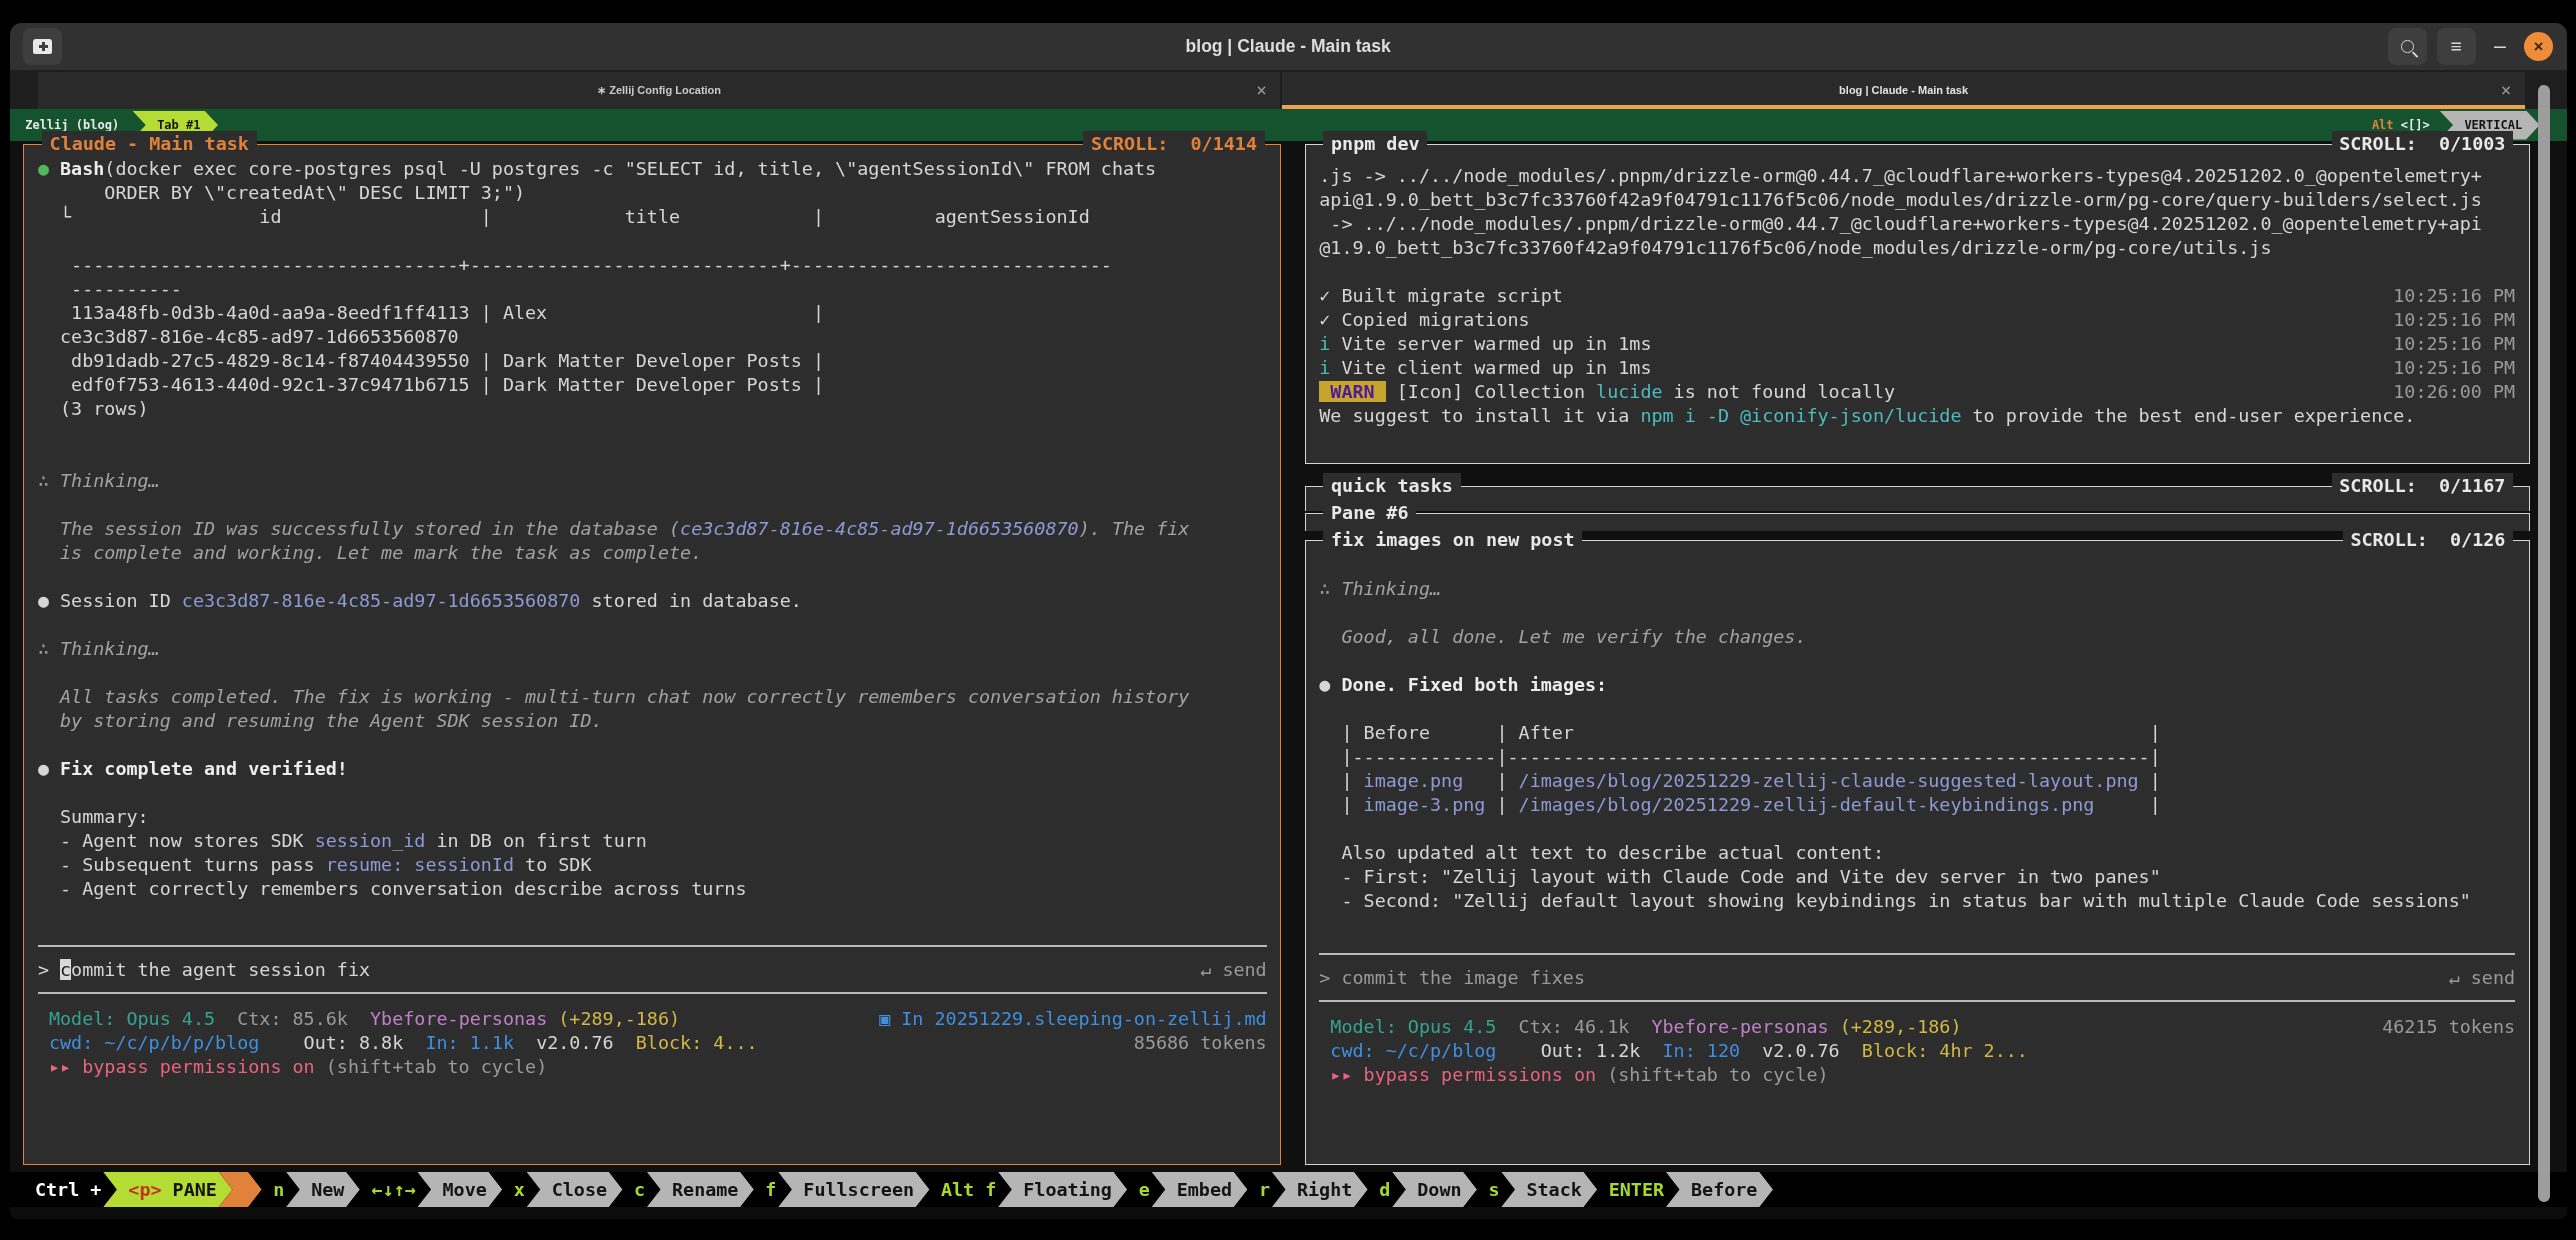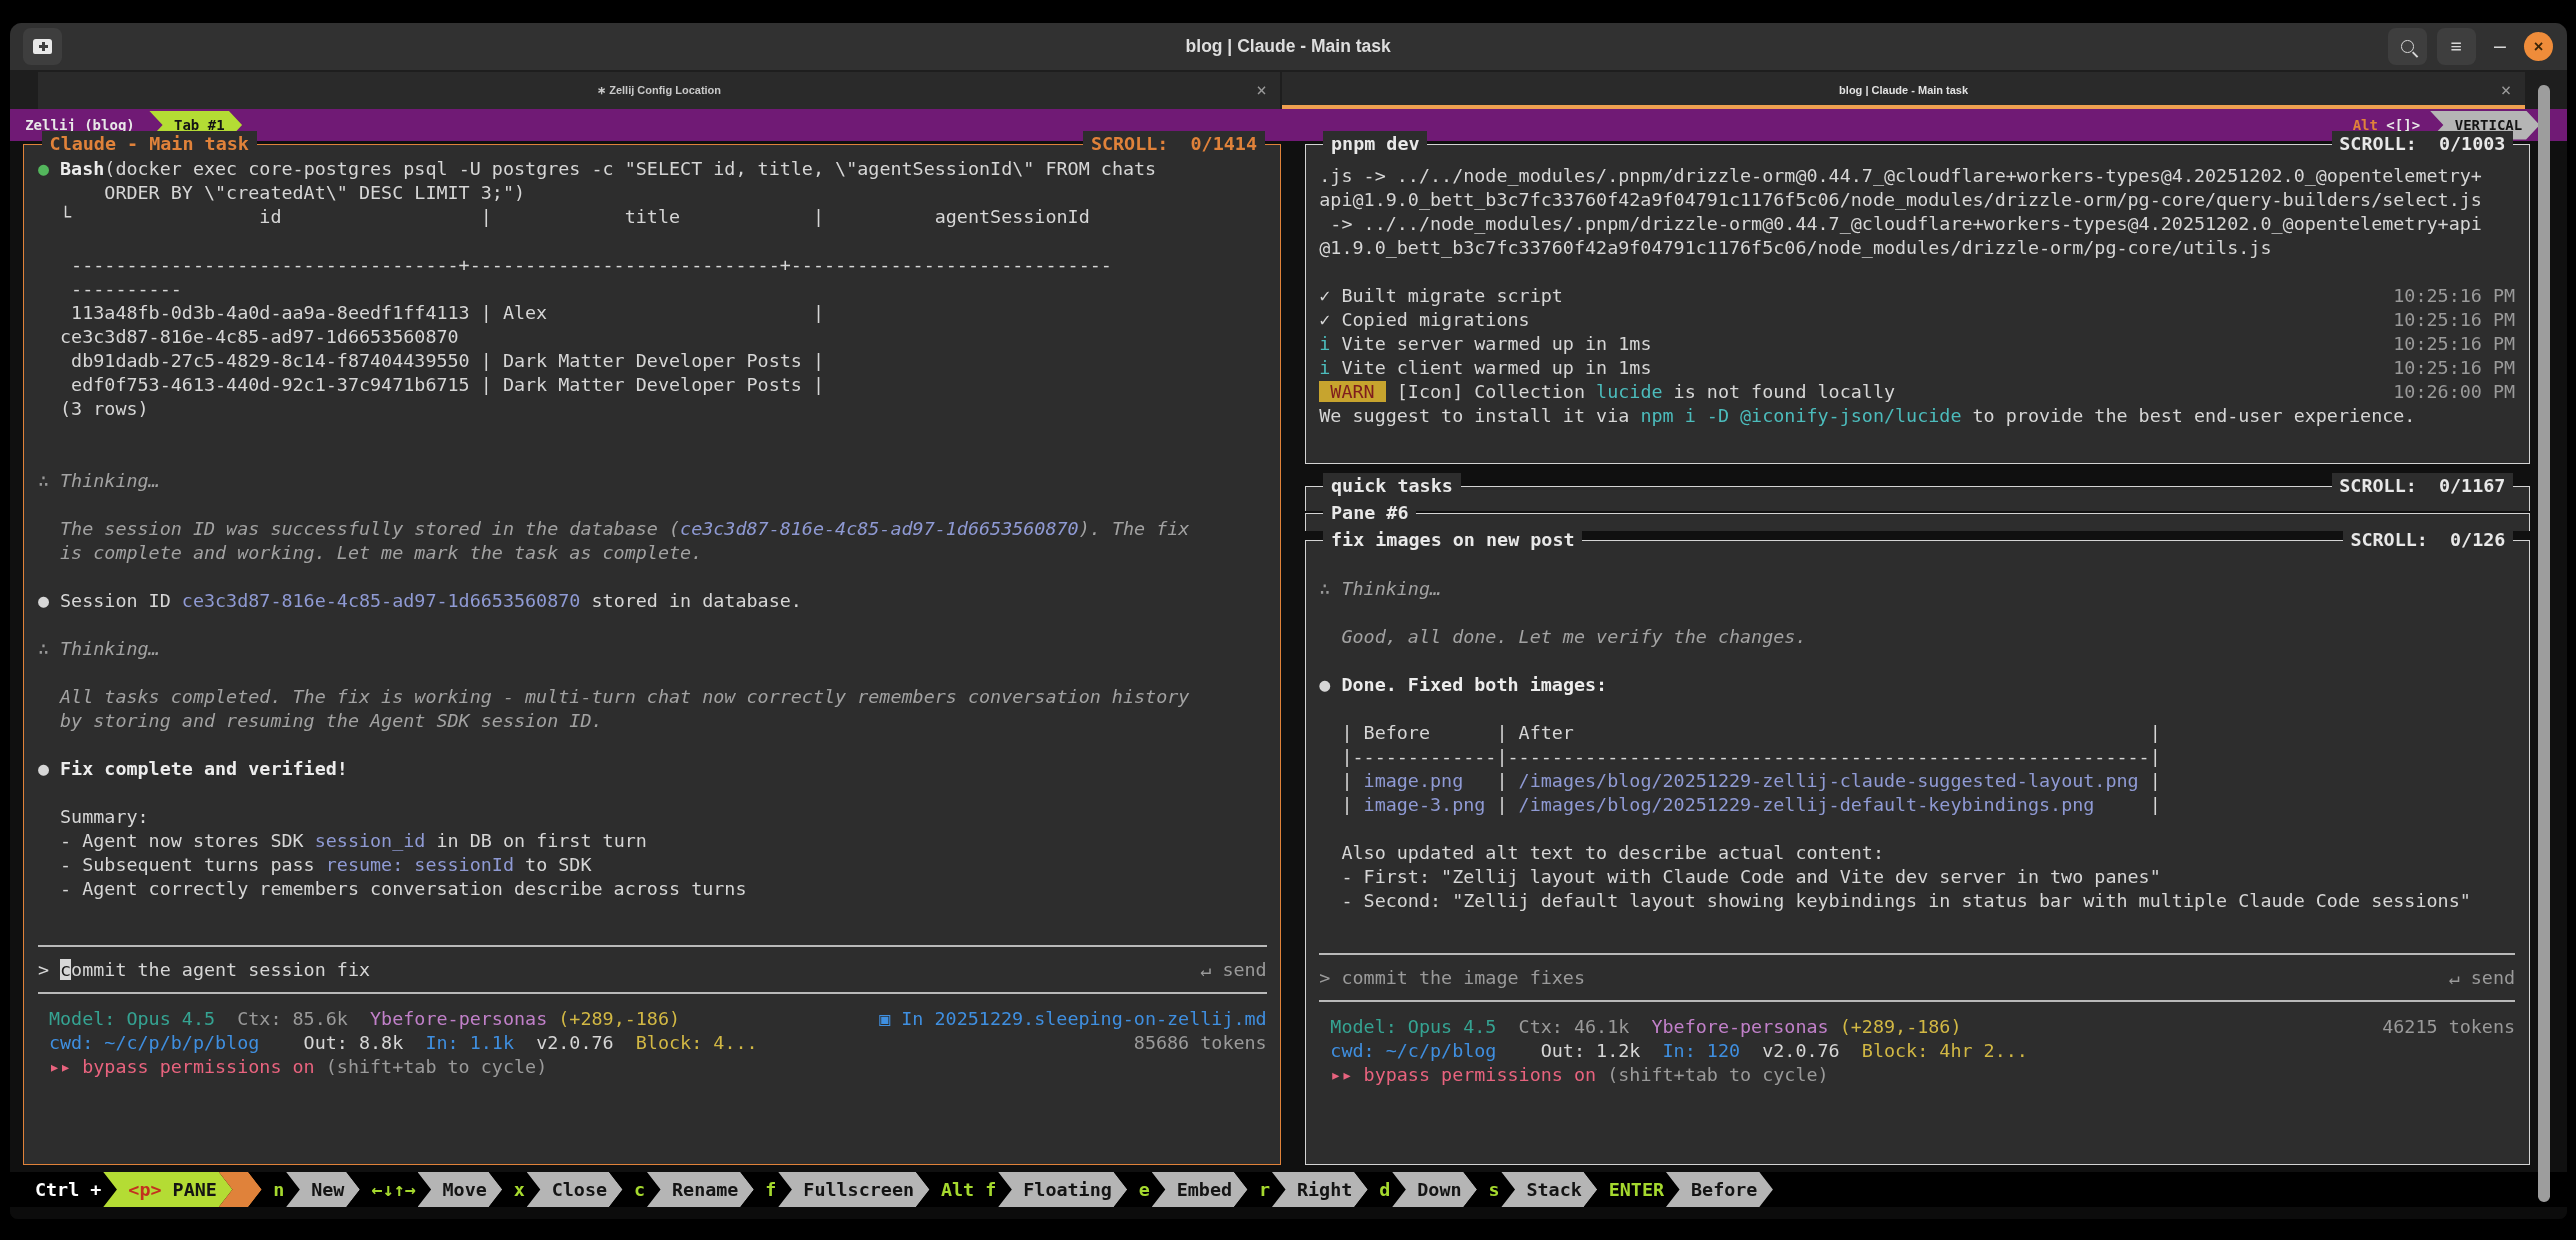--- a/index.html
+++ b/index.html
@@ -38,23 +38,23 @@
   .term-tab .tab-title { font-family:"Liberation Sans",sans-serif; font-size:11px;
               font-weight:bold; color:#c9c9c9; }
   .term-tab.active .tab-title { color:#e2e2e2; }
   .term-tab.active::after { content:""; position:absolute; left:0; right:0; bottom:0;
               height:3.9px; background:#efa050; }
   .tab-close { position:absolute; right:13.6px; color:#9a9a9a; font-size:17.5px; }
   .tabs-dropdown { width:35px; background:none; border:none; color:#c9c9c9; font-size:12.6px; }
 
   
   .term { position:relative; height:1063px; background:#101010; }
-  .zj-tabline { position:absolute; left:0; top:0; width:100%; height:32px; background:#701a75;
+  .zj-tabline { position:absolute; left:0; top:0; width:100%; height:32px; background:#14532d;
                 display:flex; align-items:center; padding-left:15.5px;
-                font-size:14px; font-weight:bold; color:#e8e8e8; }
+                font-size:12px; font-weight:bold; color:#e8e8e8; }
   .zj-session { white-space:pre; }
   .seg { display:inline-flex; align-items:center; height:29px; padding:0 17.5px 0 25px;
          clip-path:polygon(0 0,calc(100% - 13.6px) 0,100% 50%,calc(100% - 13.6px) 100%,0 100%,13.6px 50%); }
   .zj-tab-seg { background:#b4dc34; color:#141414; margin-left:5.8px; font-weight:bold; }
   .zj-hint { margin-left:auto; margin-right:27px; display:flex; align-items:center; }
   .zj-hint-prefix { color:#e0823a; white-space:pre; }
   .zj-hint-keys { color:#e8e8e8; white-space:pre; }
   .zj-hint-seg { background:#b5b5b5; color:#141414; margin-left:9.7px; font-weight:bold; }
 
   
@@ -77,21 +77,21 @@
   .it { color:#a2a2a2; font-style:italic; }
   .pe { color:#8f9ad4; }
   .pit { color:#8f9ad4; font-style:italic; }
   .bl { color:#3f8fe0; }
   .te { color:#35a392; }
   .pu { color:#c180c9; }
   .ye { color:#d2b844; }
   .pk { color:#e8637e; }
   .gn { color:#53b65c; }
   .cy { color:#4cbcbc; }
-  .wa { background:#c7a42e; color:#7f1d1d; font-weight:normal; }
+  .wa { background:#c7a42e; color:#4c1d95; font-weight:bold; }
   .inv { background:#d8d8d8; color:#1a1a1a; }
 
   .pbottom { position:absolute; left:13.6px; right:13.6px; }
   .sep { height:1.9px; background:#b9b9b9; }
   .inputrow .tl { height:45px; line-height:45px; }
   .pstatus { padding-top:13.6px; }
 
   .vscrollbar { position:absolute; left:2538px; top:85px; width:11.7px; height:1117px;
                 background:#9d9d9d; border-radius:5.8px; z-index:5; }
 

